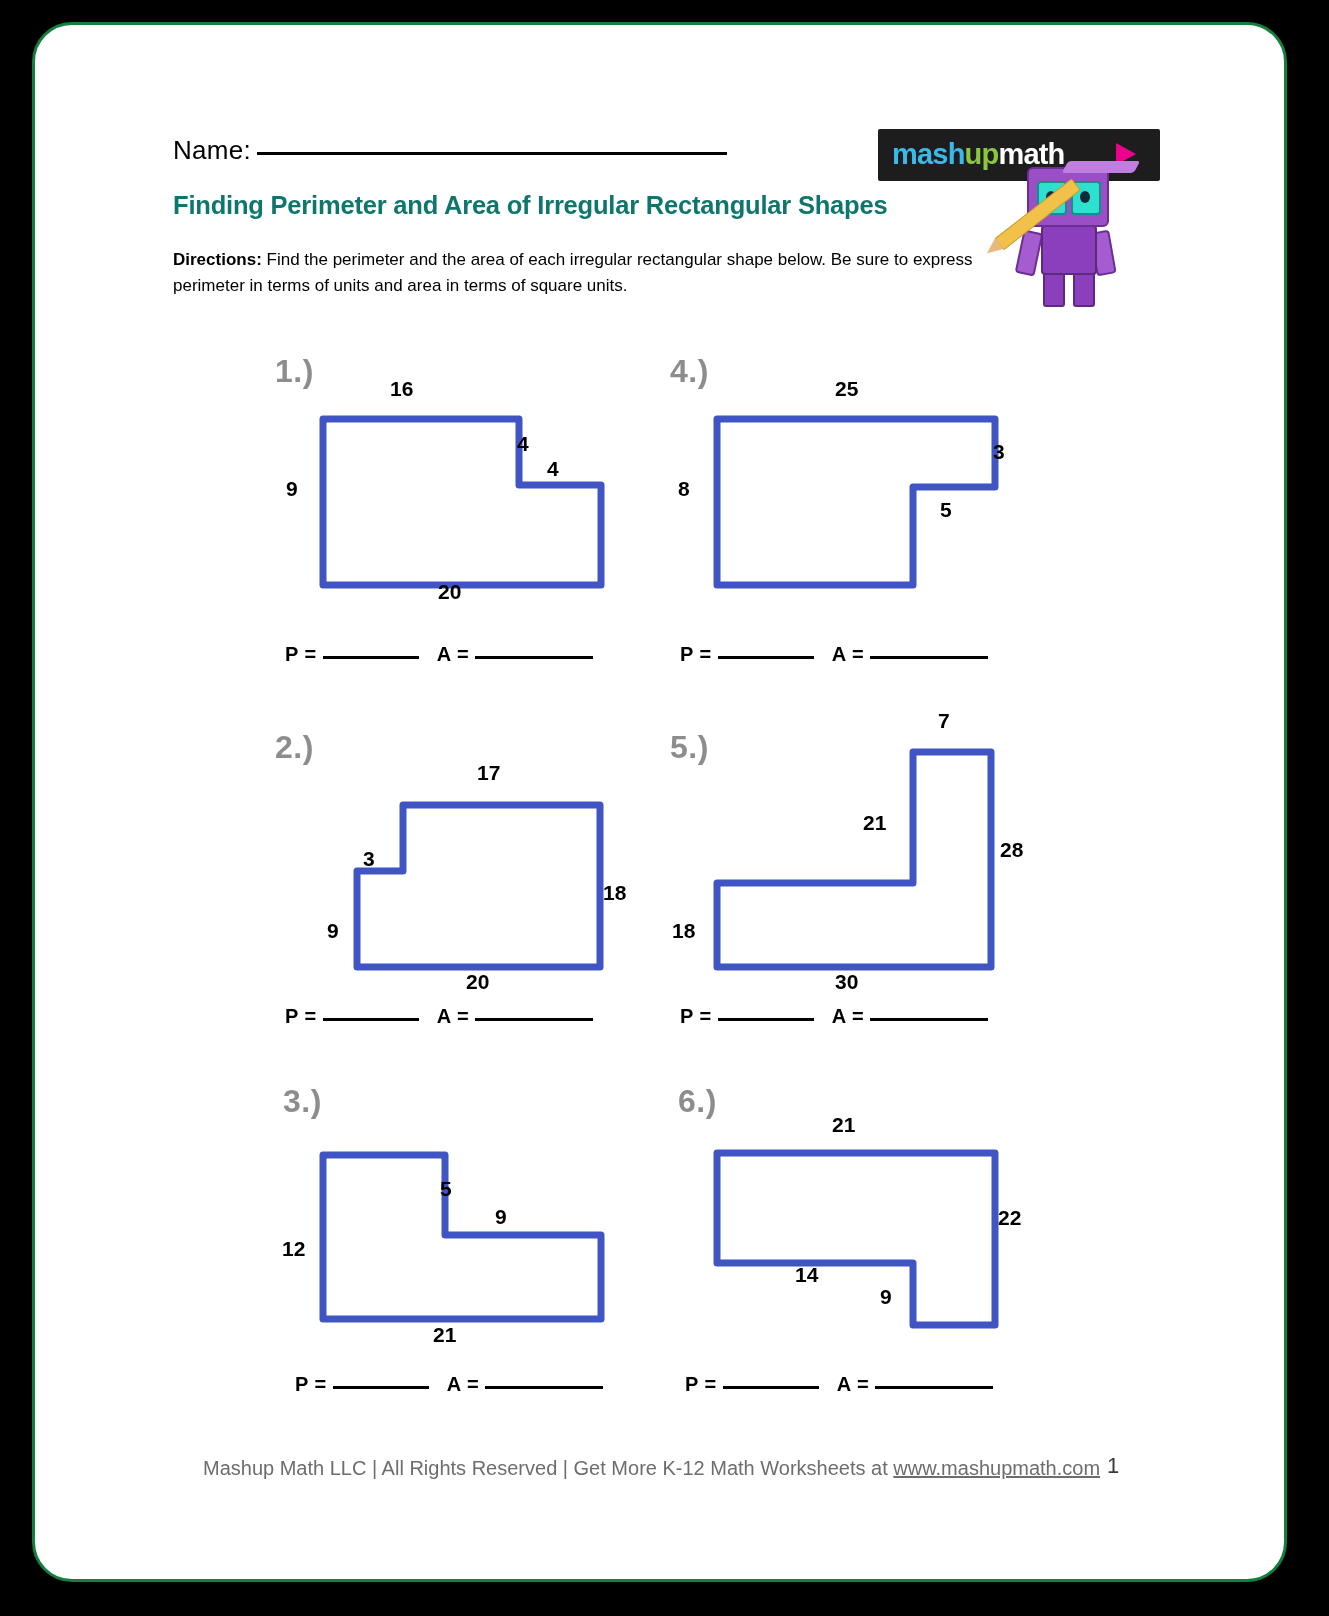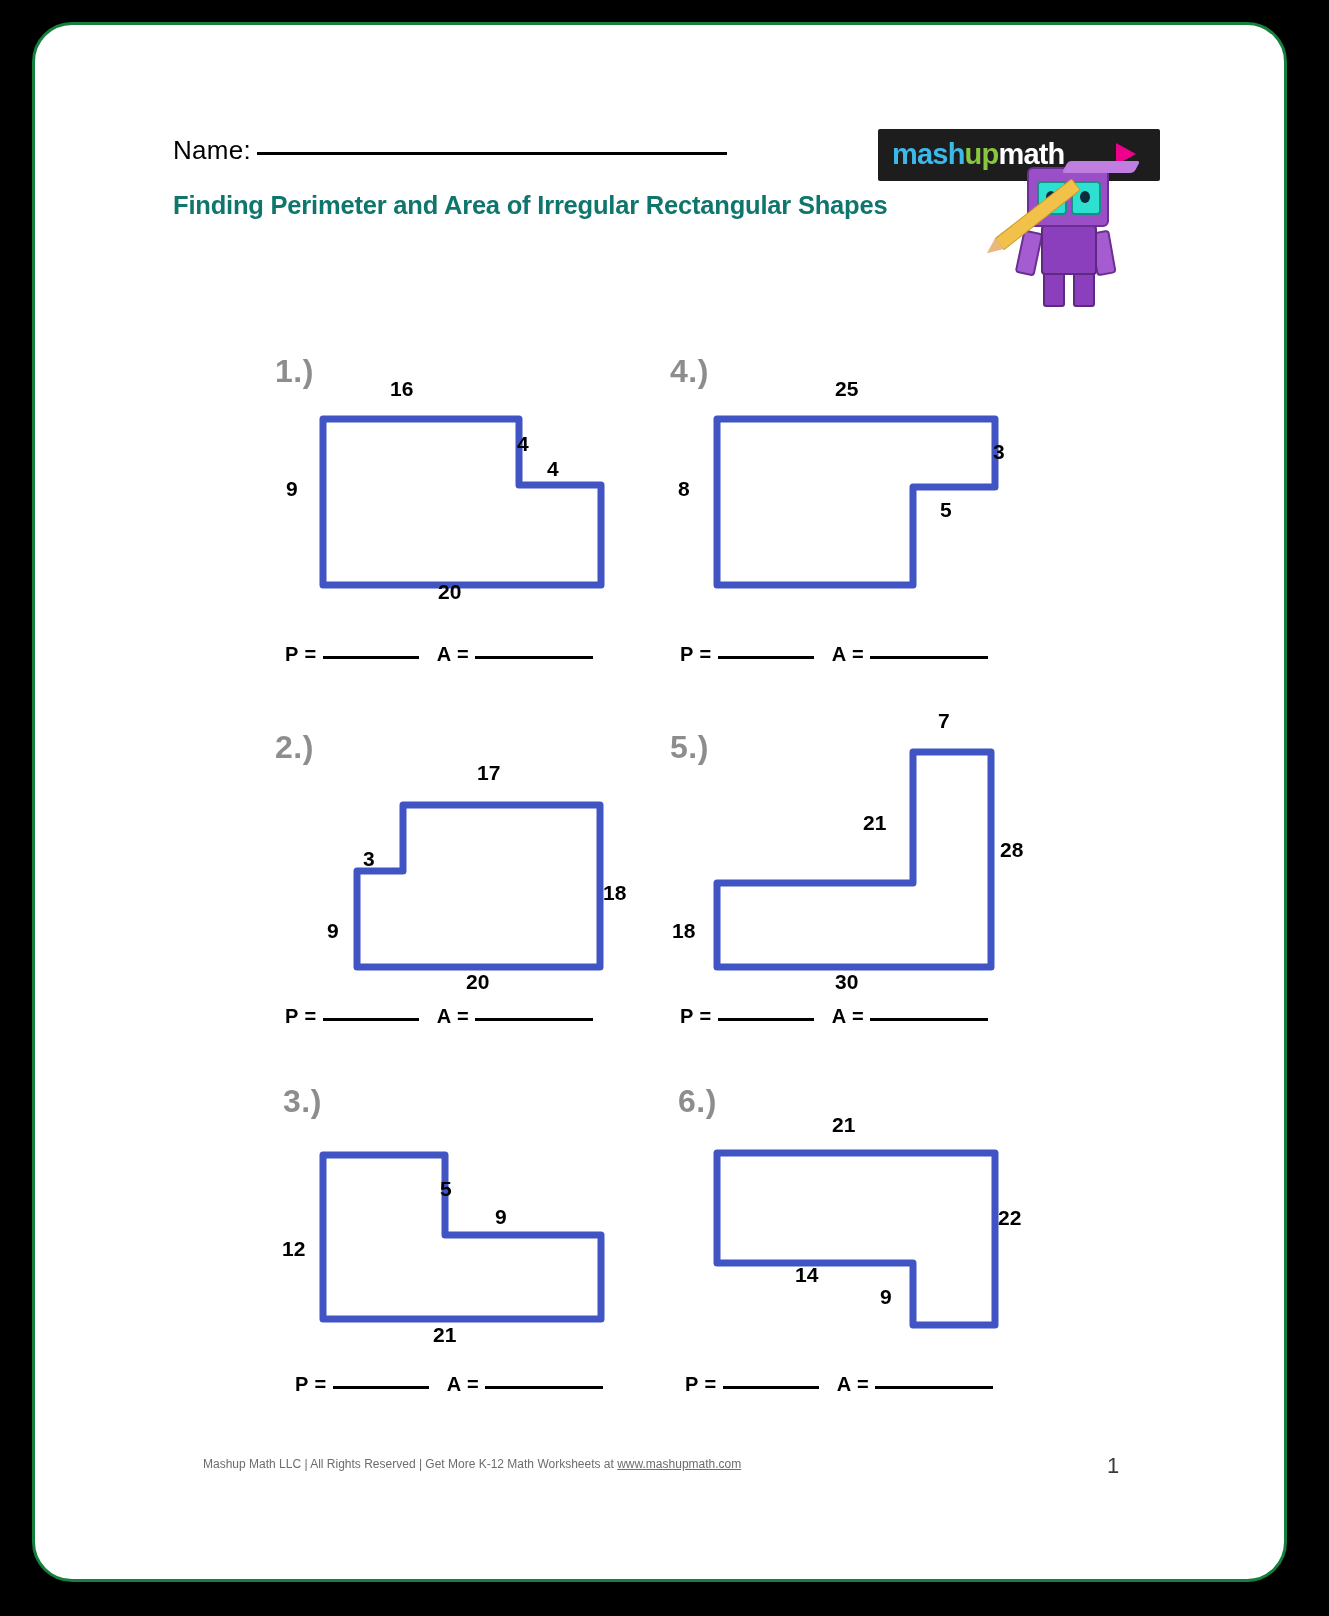--- a/index.html
+++ b/index.html
@@ -198,21 +198,21 @@
     width: 96px;
     margin: 0 6px;
     vertical-align: 2px;
   }
   .blank.wide { width: 118px; }
 
   .footer {
     position: absolute;
     left: 168px;
     top: 1432px;
-    font-size: 12px;
+    font-size: 20px;
     color: #6d6d6d;
   }
   .footer a { color: #6d6d6d; }
   .page-no {
     position: absolute;
     left: 1072px;
     top: 1428px;
     font-size: 22px;
     color: #3a3a3a;
   }
@@ -221,20 +221,23 @@
 <body>
 
 <div class="page-outer">
 
   <div class="name-row">
     <span>Name:</span><span class="name-line"></span>
   </div>
 
   <div class="worksheet-title">Finding Perimeter and Area of Irregular Rectangular Shapes</div>
 
+  <div class="directions">
+    <b>Directions:</b><span> Find the perimeter and the area of each irregular rectangular shape below. Be sure to express perimeter in terms of units and area in terms of square units.</span>
+  </div>
 
   <div class="logo-box">
     <div class="logo-text">
       <span class="logo-mash">mash</span><span class="logo-up">up</span><span class="logo-math">math</span>
     </div>
     <div class="logo-play"></div>
   </div>
 
   <div class="robot">
     <div class="r-arm left"></div>

